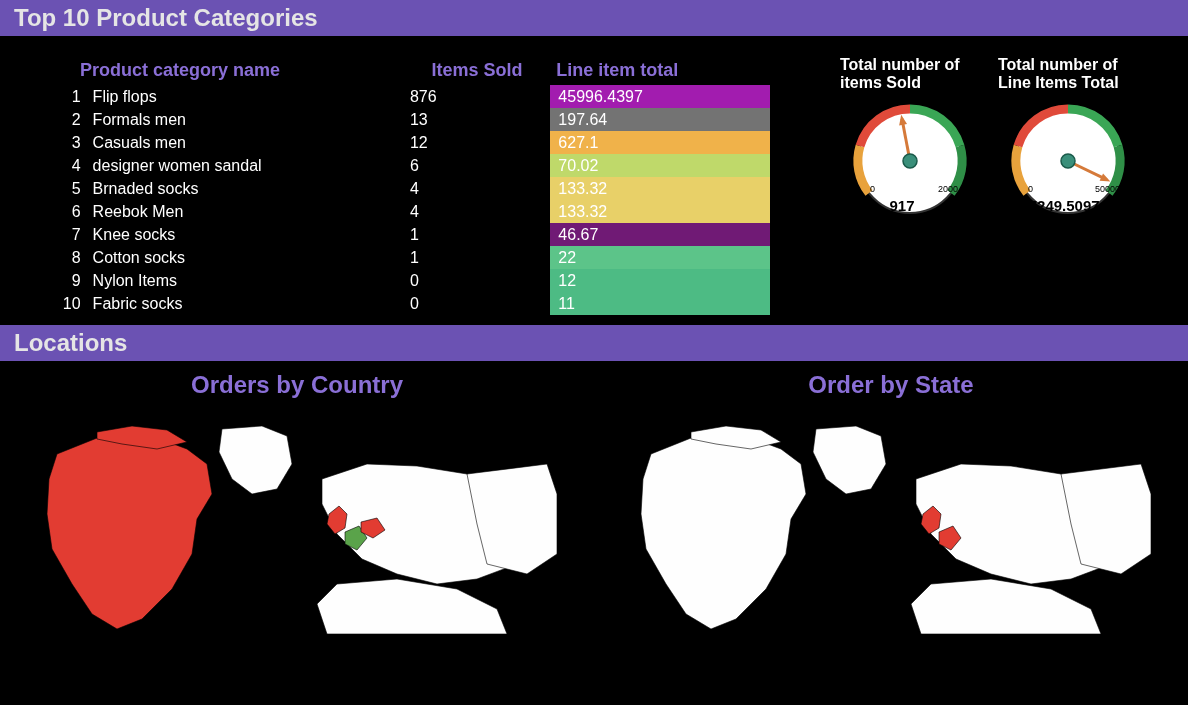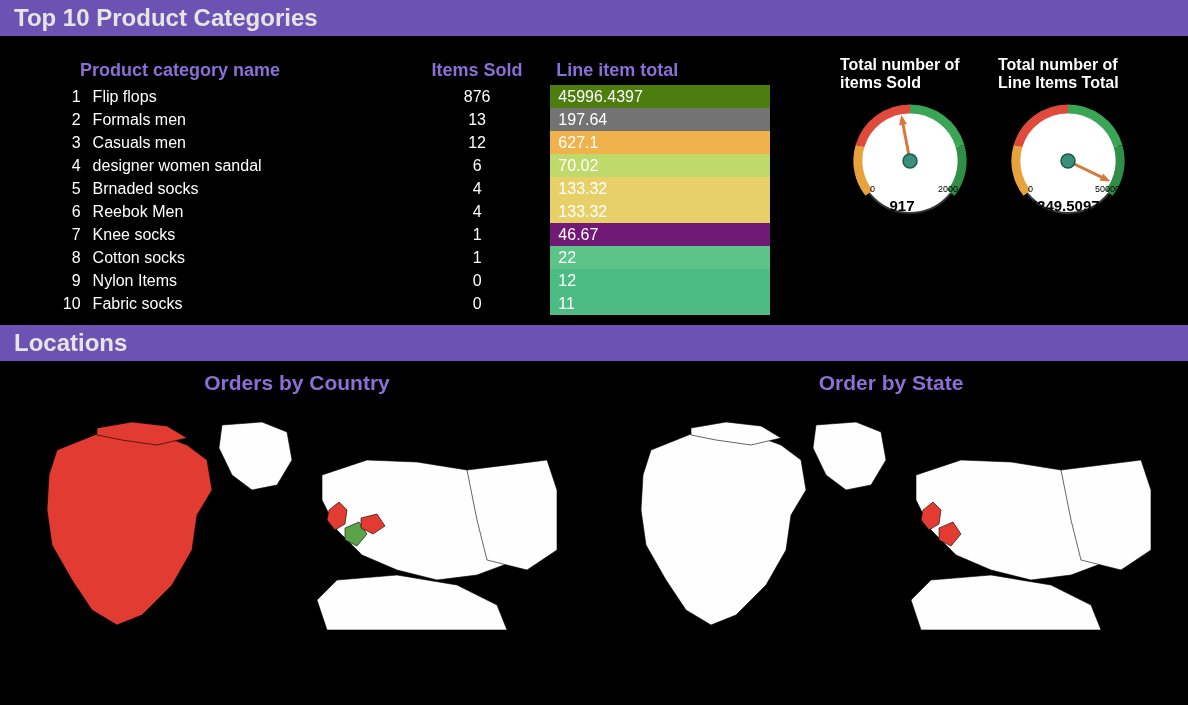--- a/index.html
+++ b/index.html
@@ -40,21 +40,21 @@
   }
   .tbl th.cat { text-align: left; padding-left: 30px; }
   .tbl th.lit { text-align: left; padding-left: 6px; margin-top: 32px; }
   .tbl td {
     font-size: 16px;
     padding: 1.5px 6px;
     line-height: 1.25;
   }
   .tbl td.rank { text-align: right; width: 30px; }
   .tbl td.name { text-align: left; width: 260px; }
-  .tbl td.items { text-align: center; width: 120px; }
+  .tbl td.items { text-align: left; width: 120px; }
   .tbl td.litcell { text-align: left; width: 180px; color:#fff; padding-left:8px; }
   .gauges {
     flex: 1;
     padding-left: 70px;
     display: flex;
     flex-direction: row;
     gap: 18px;
   }
   .gauge-block { }
   .gauge-title { font-size: 16px; font-weight: bold; margin-bottom: 4px; }
@@ -76,21 +76,21 @@
     color: #000;
   }
   .maps-row {
     display: flex;
     padding: 10px 20px 0 20px;
     gap: 40px;
   }
   .map-block { flex: 1; text-align: center; }
   .map-title {
     color: #8a6fd6;
-    font-size: 21px;
+    font-size: 24px;
     font-weight: bold;
     margin-bottom: 25px;
   }
   .map {
     width: 520px;
     height: 210px;
     margin: 0 auto;
     position: relative;
     overflow: hidden;
   }
@@ -109,21 +109,21 @@
           <th class="cat" colspan="2">Product category name</th>
           <th>Items Sold</th>
           <th class="lit">Line item total</th>
         </tr>
       </thead>
       <tbody id="tbl-body">
           <tr>
             <td class="rank">1</td>
             <td class="name">Flip flops</td>
             <td class="items">876</td>
-            <td class="litcell" style="background:#4d7c0f">45996.4397</td>
+            <td class="litcell" style="background:#a21caf">45996.4397</td>
           </tr>
           <tr>
             <td class="rank">2</td>
             <td class="name">Formals men</td>
             <td class="items">13</td>
             <td class="litcell" style="background:#737373">197.64</td>
           </tr>
           <tr>
             <td class="rank">3</td>
             <td class="name">Casuals men</td>

